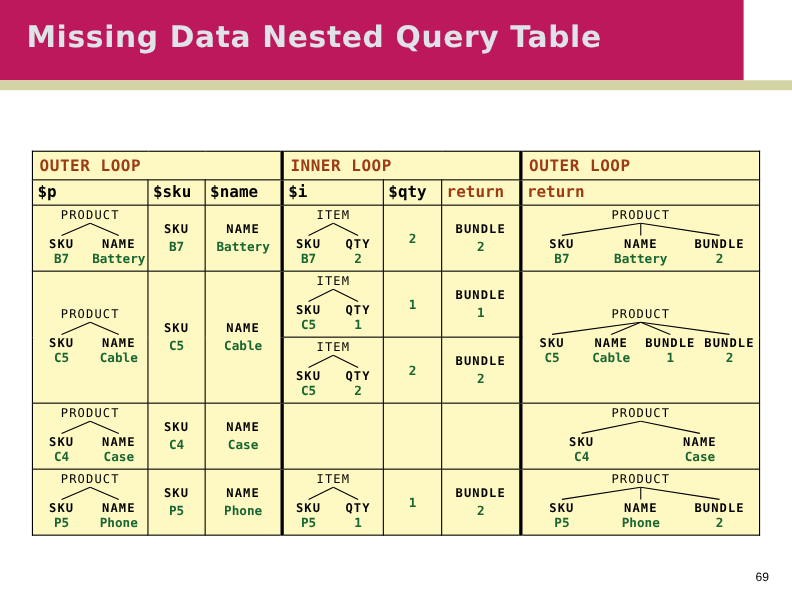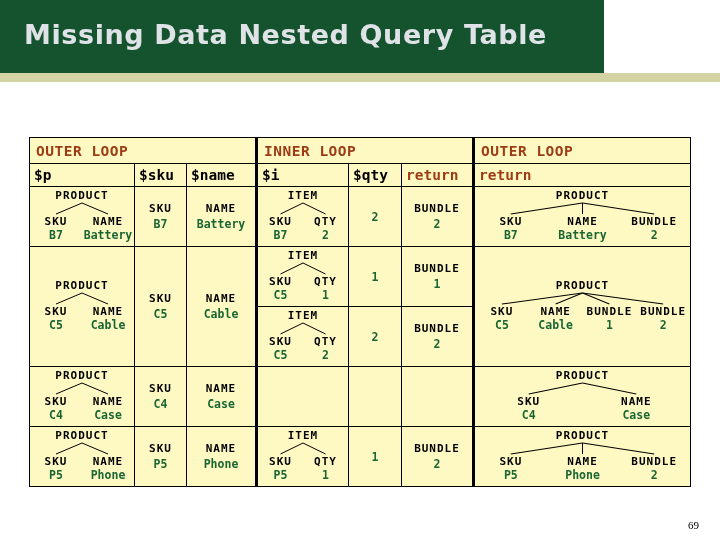--- a/index.html
+++ b/index.html
@@ -14,23 +14,23 @@
   .slide {
     position: relative;
     width: 720px;
     height: 540px;
     background: #ffffff;
   }
   
   .title-banner {
     position: absolute;
     left: 0; top: 0;
-    width: 604px;
+    width: 676px;
     height: 73px;
-    background: #14532d;
+    background: #be185d;
   }
   .title-text {
     position: absolute;
     left: 24px;
     top: 19px;
     font-family: "DejaVu Sans", sans-serif;
     font-weight: bold;
     font-size: 27px;
     letter-spacing: 0.6px;
     color: #dfe3e8;
@@ -90,21 +90,21 @@
   
   .tree {
     position: relative;
     width: 100%;
     box-sizing: border-box;
     padding: 3px 0 4px 0;
     text-align: center;
   }
   .tree .root {
     font-size: 11px;
-    font-weight: bold;
+    font-weight: normal;
     color: #000;
     letter-spacing: 1px;
     line-height: 12px;
   }
   .tree .edges {
     position: relative;
     height: 13px;
     width: 100%;
   }
   .tree .edges svg { display: block; width: 100%; height: 13px; }
@@ -157,21 +157,21 @@
     font-weight: bold;
     color: #1a6633;
   }
   .empty { height: 100%; }
 
   
   .pagenum {
     position: absolute;
     right: 21px;
     bottom: 9px;
-    font-family: Liberation Serif, serif;
+    font-family: Liberation Sans, sans-serif;
     font-size: 11px;
     color: #000000;
   }
 </style>
 </head>
 <body>
 
 <div class="slide">
 
   <div class="title-banner">

